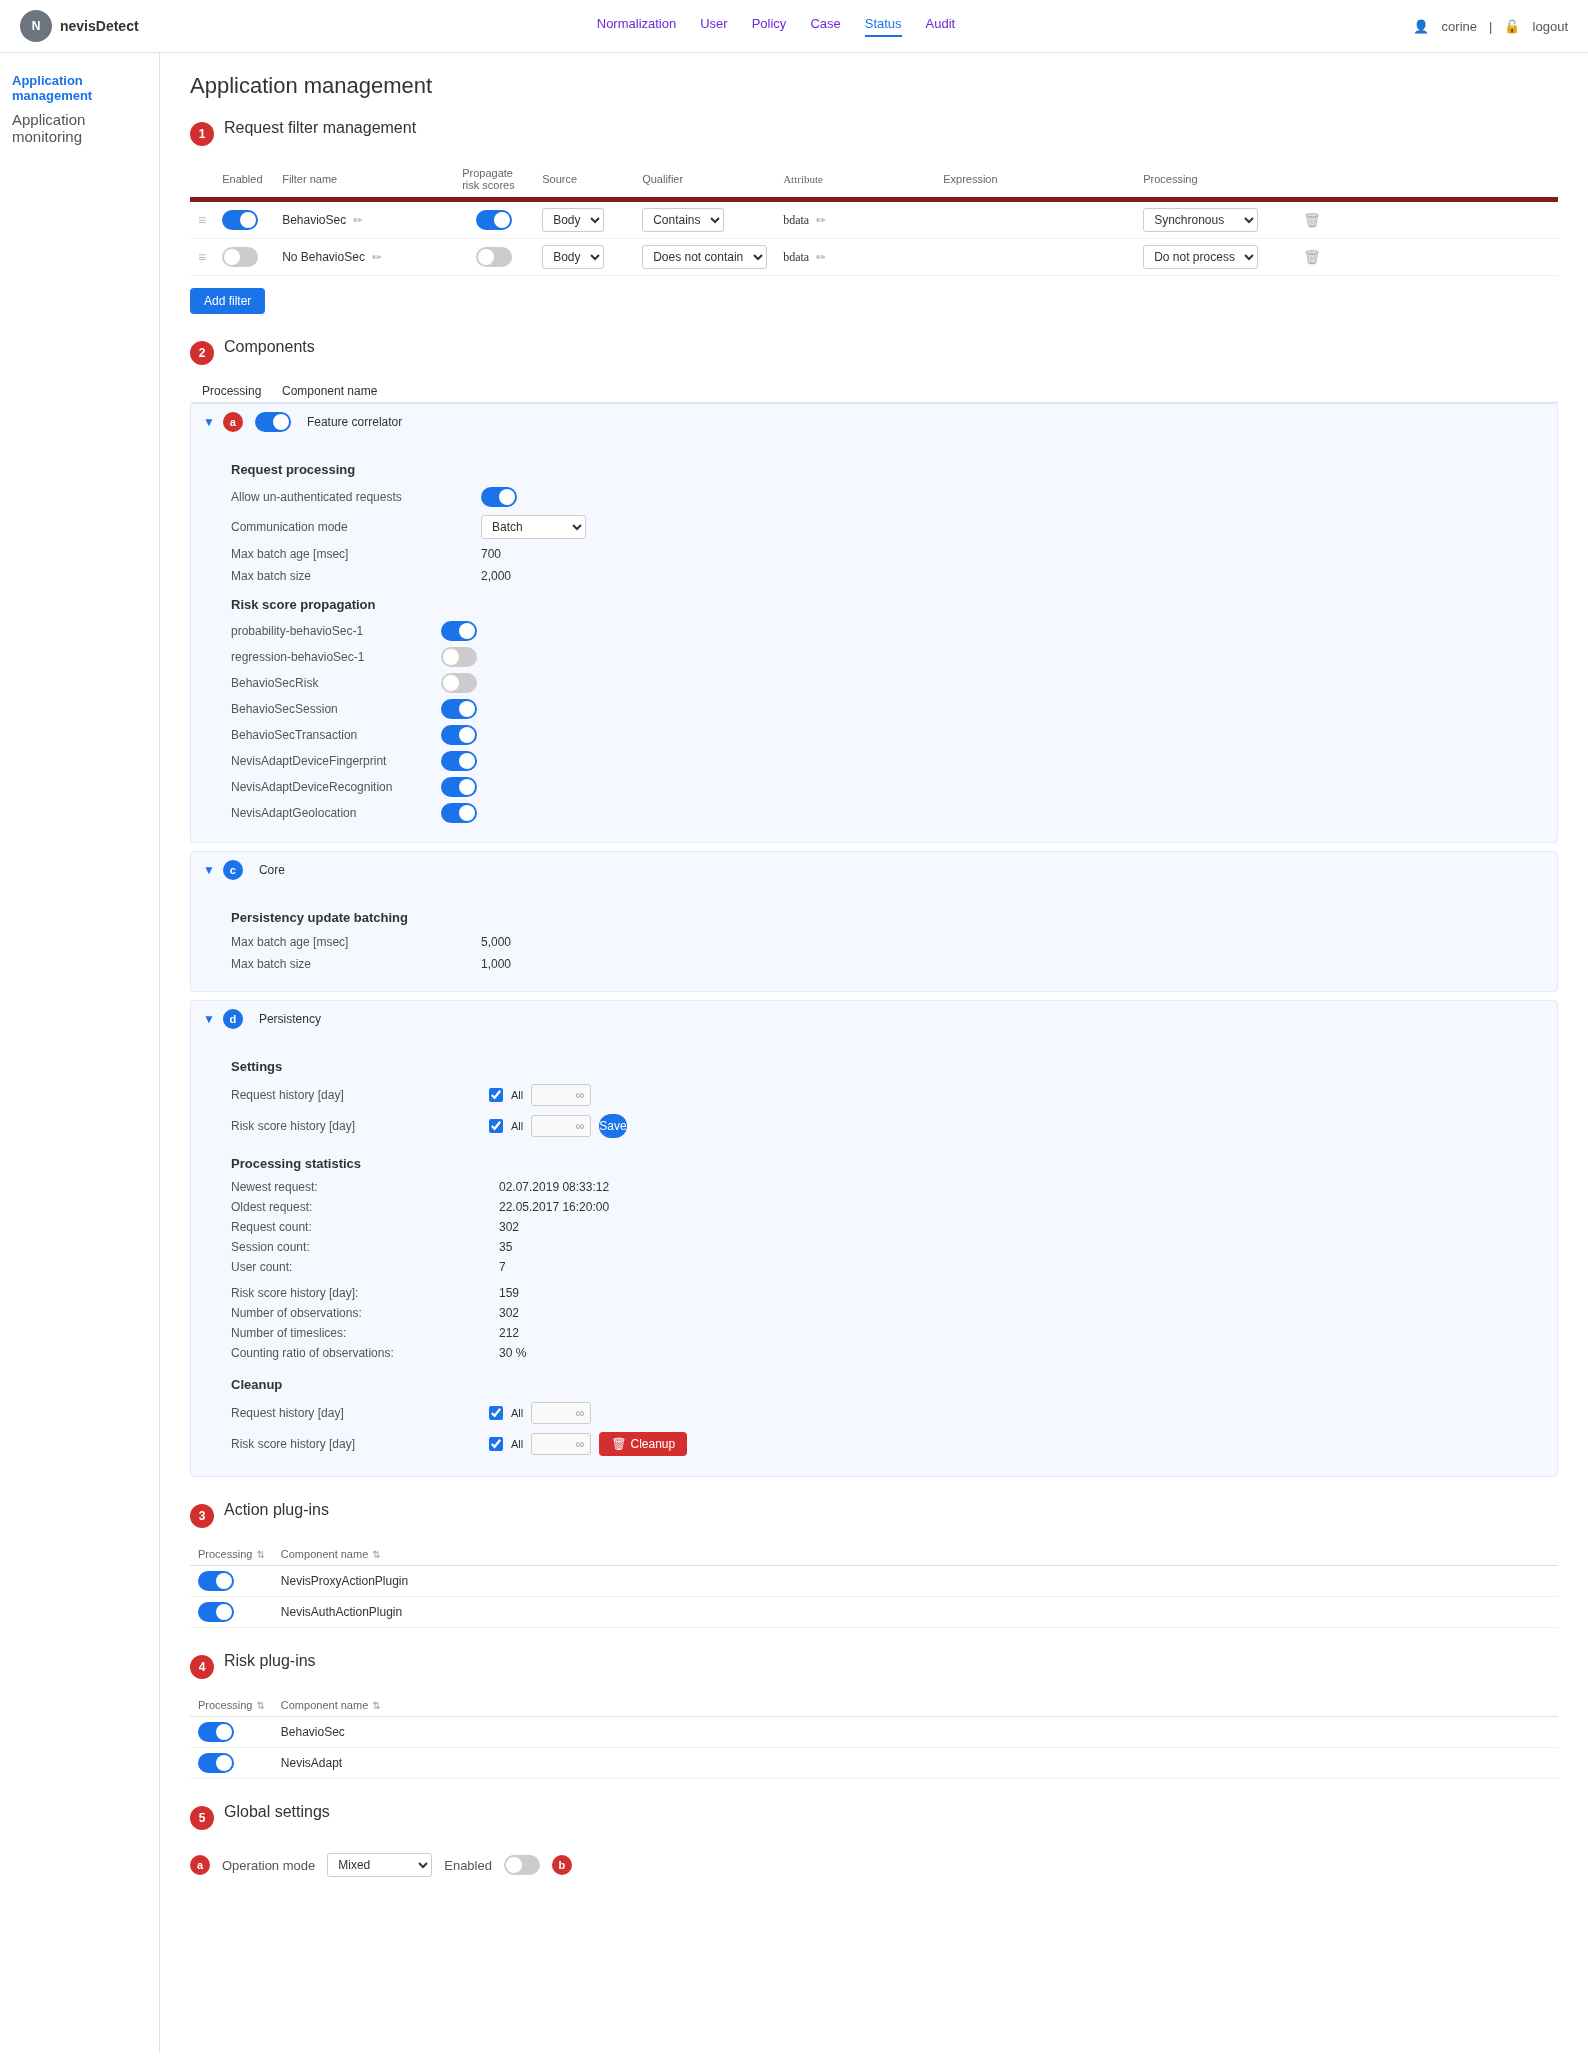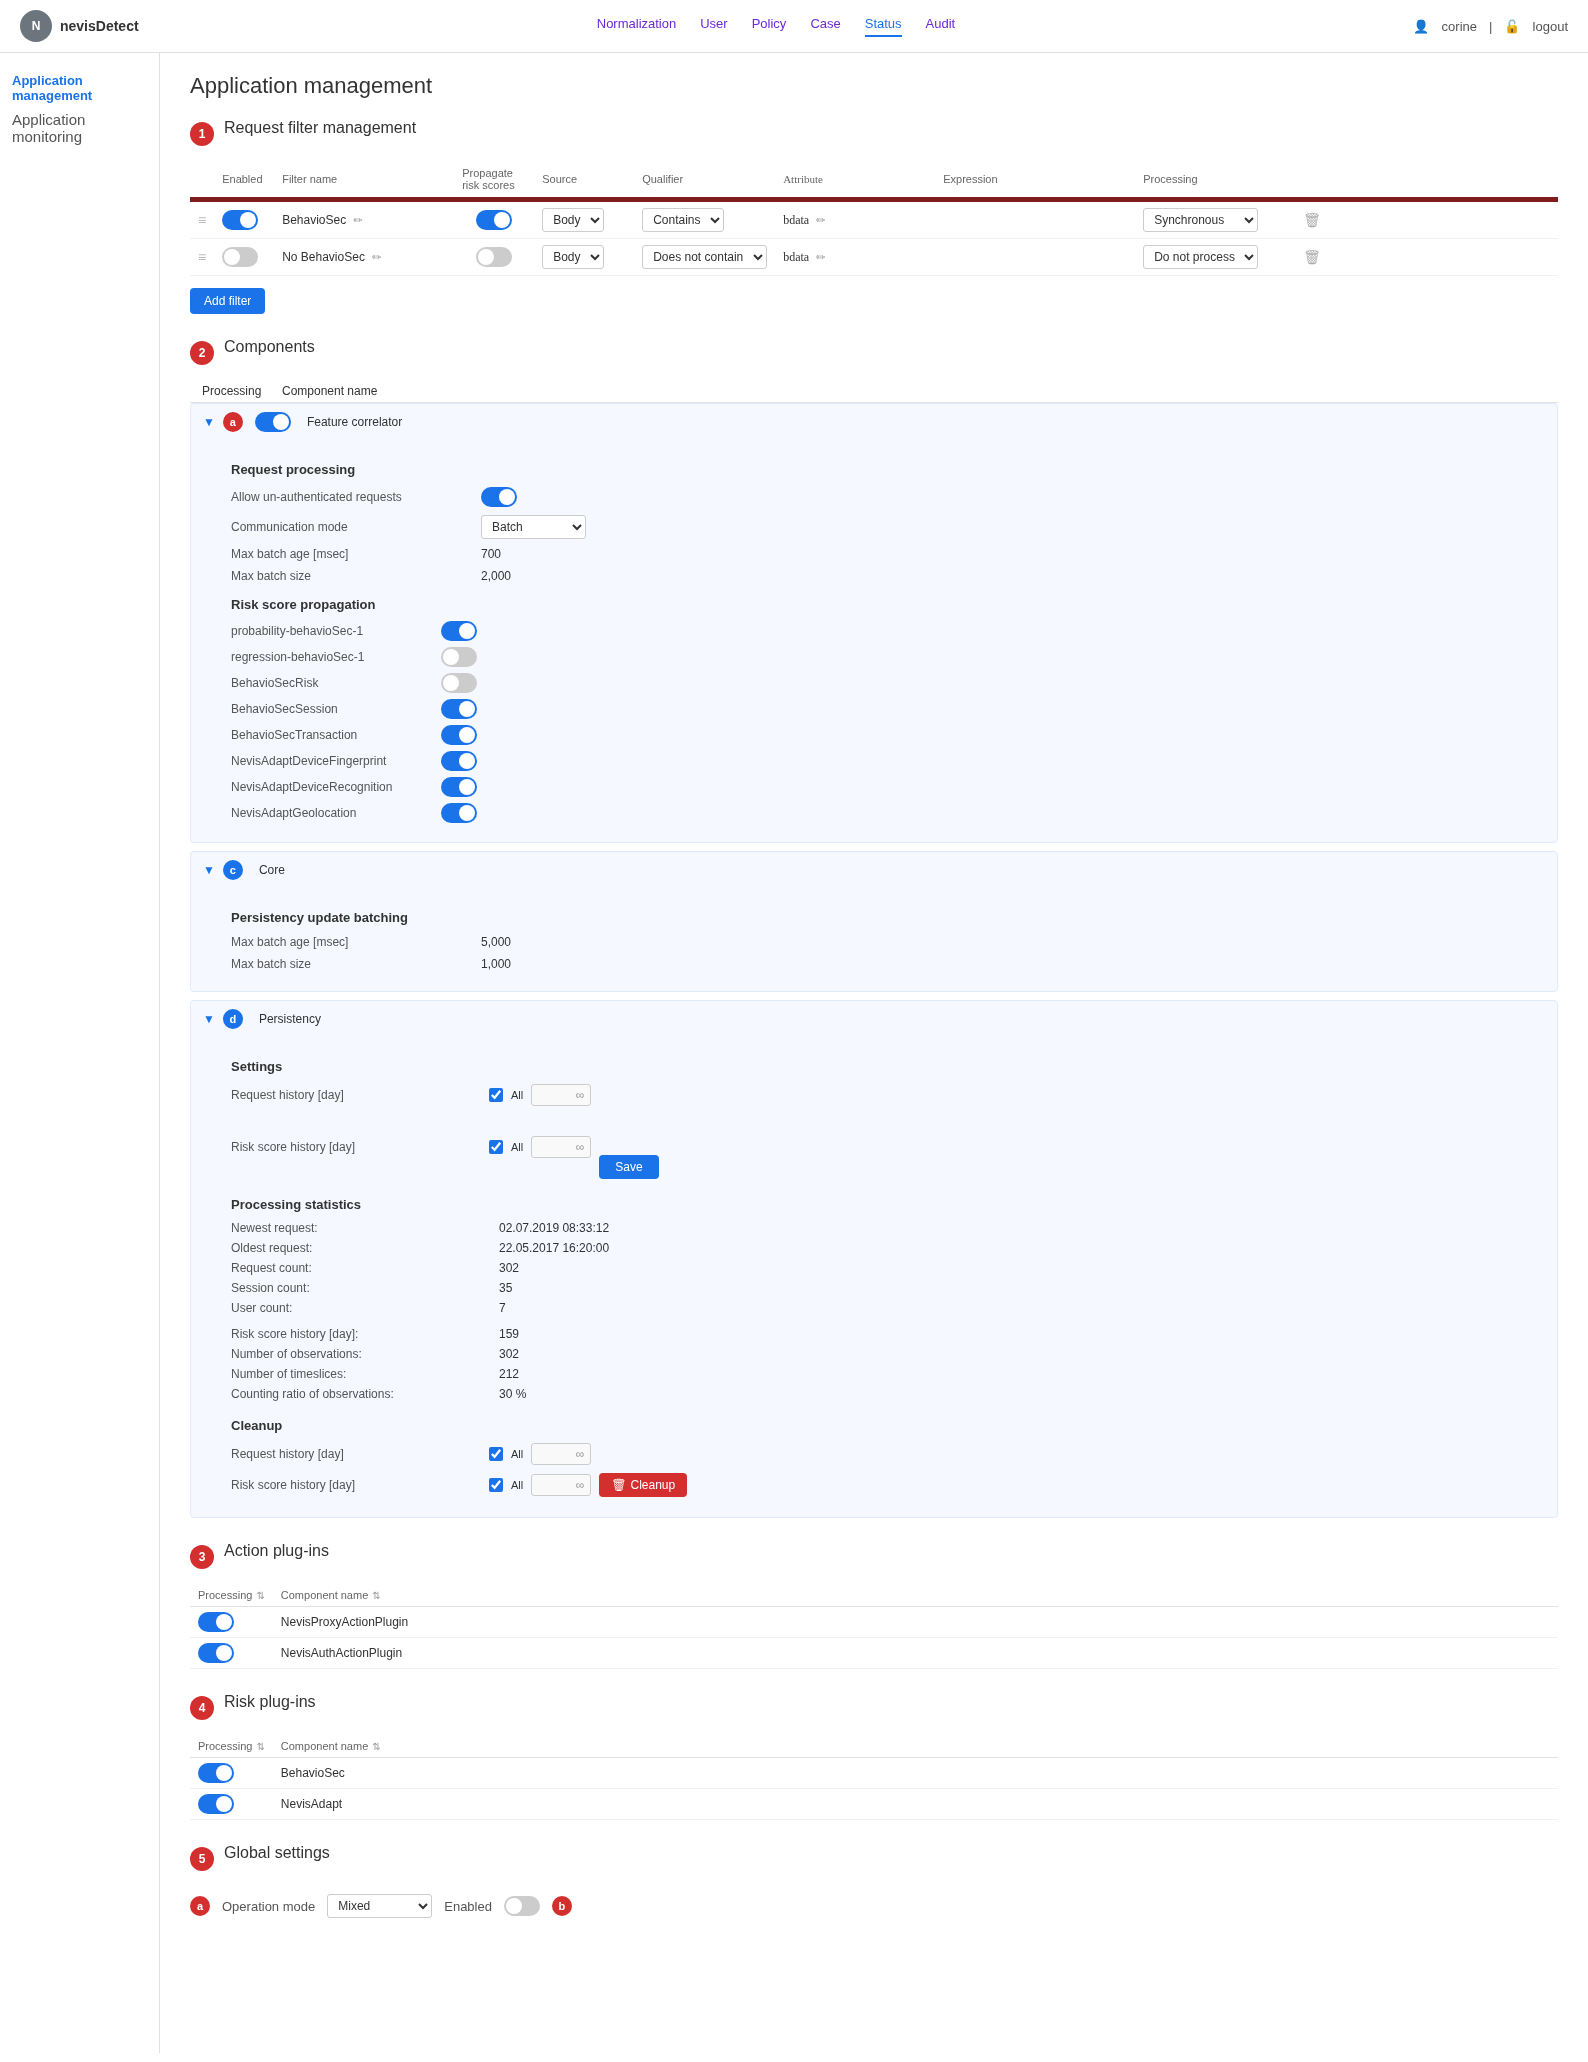--- a/index.html
+++ b/index.html
@@ -54,21 +54,21 @@
     .toggle-slider.on { background: #1a73e8; }
     .toggle-slider.off { background: #ccc; }
     .toggle-slider:before { position: absolute; content: ""; height: 16px; width: 16px; left: 2px; bottom: 2px; background: white; border-radius: 50%; transition: .2s; }
     .toggle-slider.on:before { transform: translateX(16px); }
 
     
     .sel { border: 1px solid #ccc; border-radius: 3px; padding: 3px 6px; font-size: 12px; color: #333; background: #fff; cursor: pointer; }
 
     
     .btn-add { background: #1a73e8; color: #fff; border: none; border-radius: 4px; padding: 6px 14px; font-size: 12px; cursor: pointer; }
-    .btn-save { background: #1a73e8; color: #fff; border: none; border-radius: 4px; padding: 5px 16px; font-size: 12px; cursor: pointer; margin-top: 41px; }
+    .btn-save { background: #1a73e8; color: #fff; border: none; border-radius: 12px; padding: 5px 0; font-size: 12px; cursor: pointer; }
     .btn-cleanup { background: #d32f2f; color: #fff; border: none; border-radius: 4px; padding: 5px 12px; font-size: 12px; cursor: pointer; display: flex; align-items: center; gap: 4px; }
 
     
     .components-section { background: #f5f8ff; border: 1px solid #e0eaff; border-radius: 4px; margin-bottom: 8px; }
     .component-header { display: flex; align-items: center; gap: 8px; padding: 8px 12px; cursor: pointer; }
     .component-body { padding: 12px 20px 16px 40px; }
 
     .sub-section-title { font-weight: bold; font-size: 13px; margin: 10px 0 6px 0; }
     .field-row { display: flex; align-items: center; padding: 4px 0; }
     .field-label { width: 250px; font-size: 12px; color: #555; }

